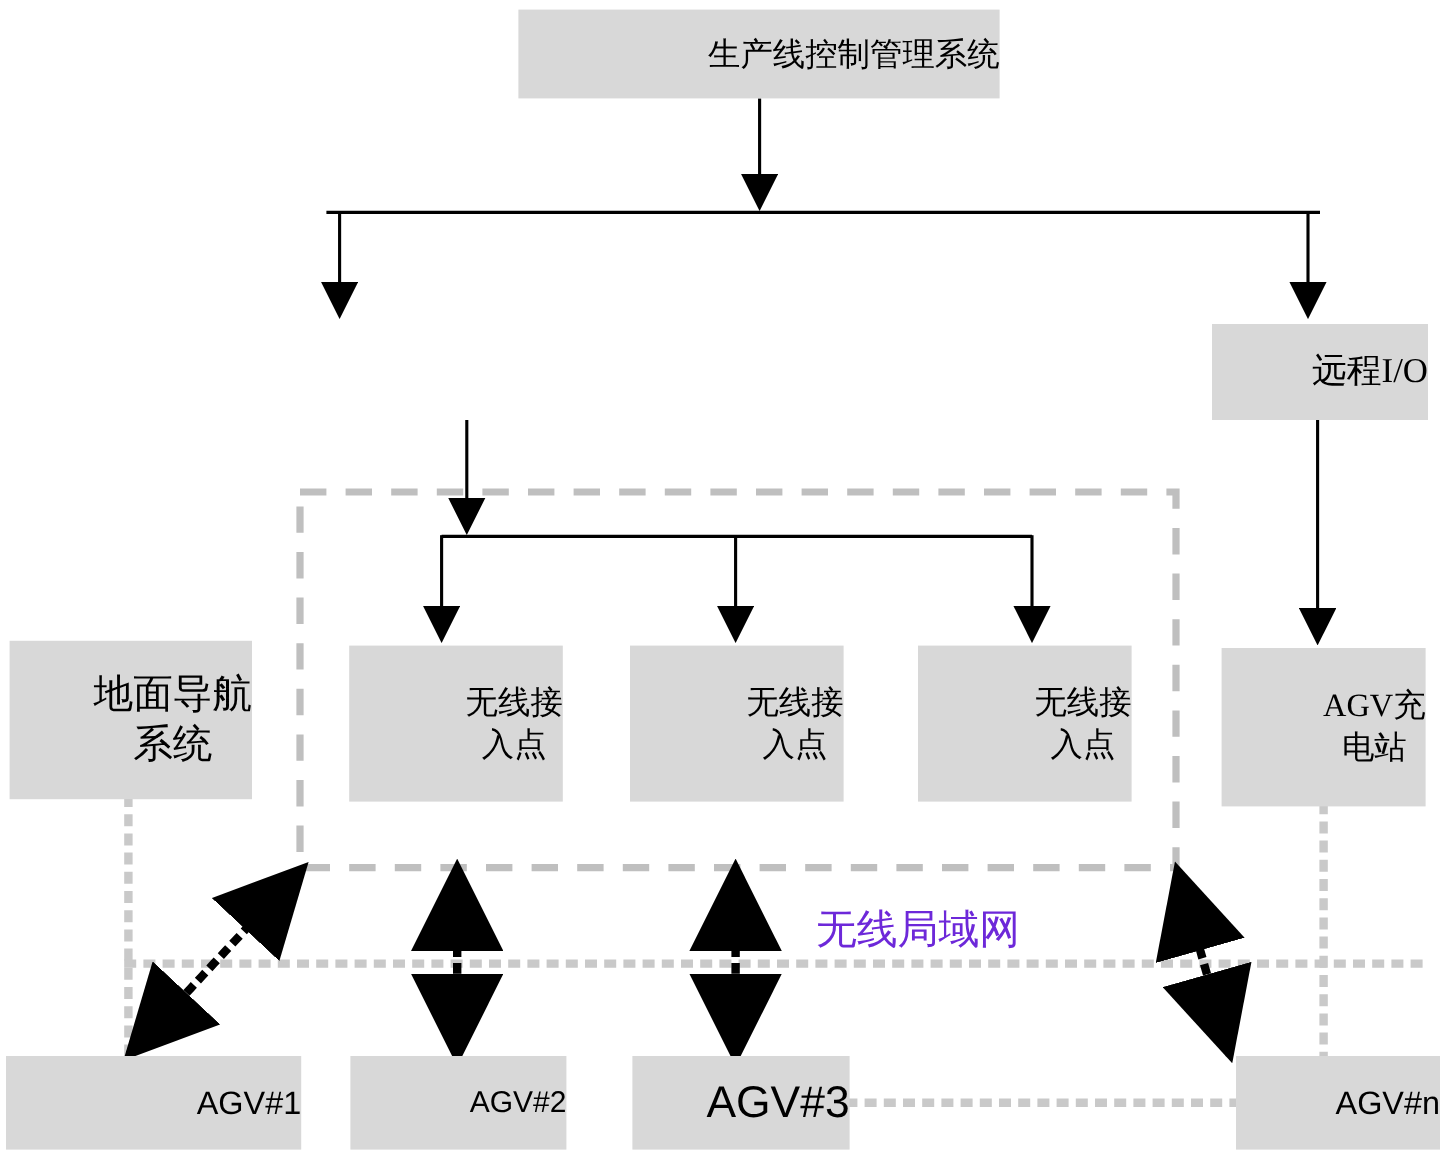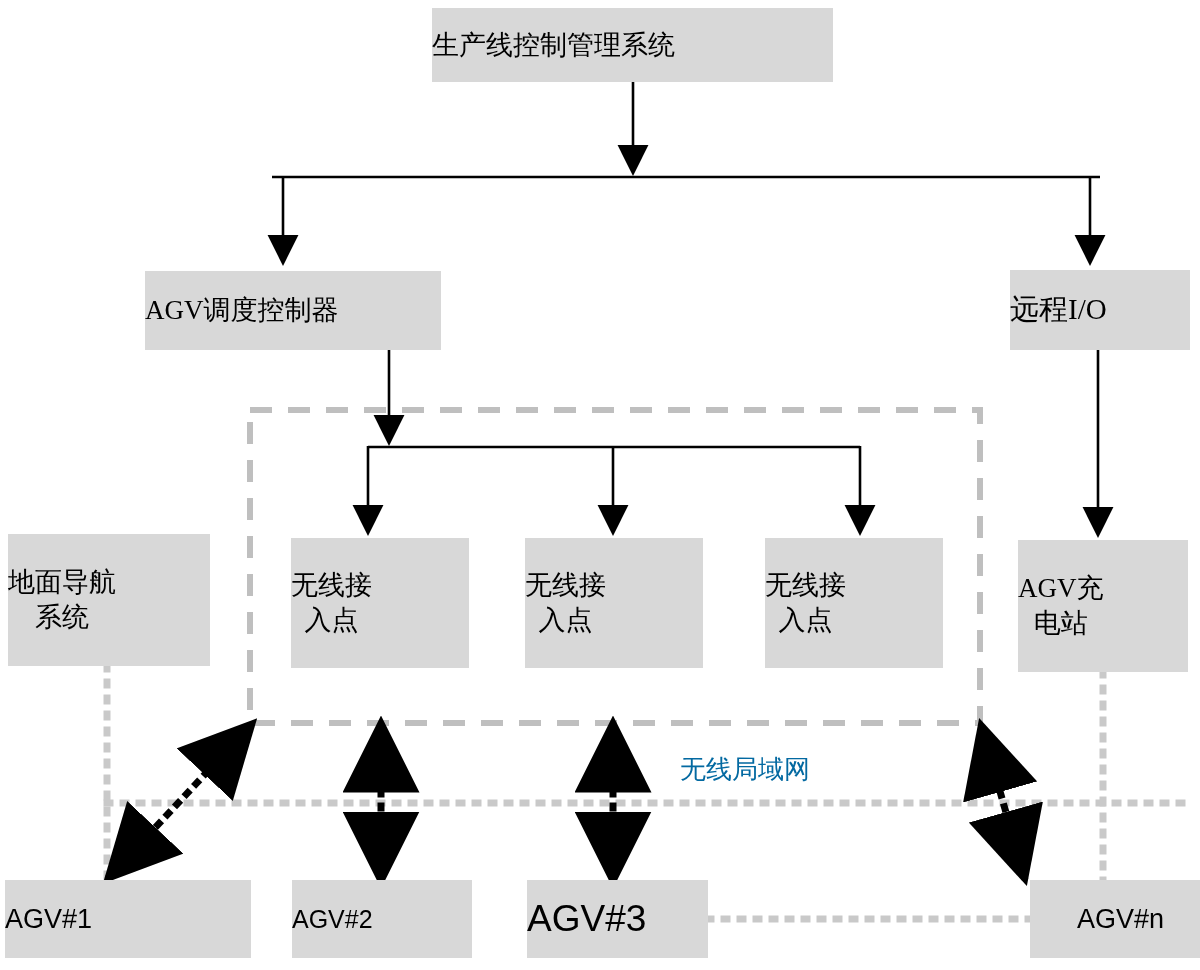--- a/index.html
+++ b/index.html
@@ -16,34 +16,34 @@
     height: 970px;
     background: #ffffff;
     overflow: hidden;
   }
   .node {
     position: absolute;
     background: #d8d8d8;
     color: #000000;
     display: flex;
     align-items: center;
-    justify-content: flex-start;
+    justify-content: flex-end;
     text-align: center;
     line-height: 1.28;
     box-sizing: border-box;
     font-family: "Liberation Sans", "DejaVu Sans", sans-serif;
   }
   .node-label {
     display: block;
     white-space: pre-line;
   }
   .wlan-label {
     position: absolute;
-    color: #0369a1;
-    font-size: 26px;
+    color: #6d28d9;
+    font-size: 34px;
     white-space: nowrap;
     font-family: "Liberation Serif", "DejaVu Serif", serif;
   }
   svg.overlay {
     position: absolute;
     left: 0;
     top: 0;
     width: 1200px;
     height: 970px;
     pointer-events: none;
@@ -100,29 +100,26 @@
 
     <line x1="613" y1="878" x2="613" y2="726" stroke="#000000" stroke-width="7" stroke-dasharray="2 12" stroke-linecap="square" marker-start="url(#arrow-bold)" marker-end="url(#arrow-bold)"></line>
 
     <line x1="1024" y1="876" x2="982" y2="728" stroke="#000000" stroke-width="7" stroke-dasharray="2 12" stroke-linecap="square" marker-start="url(#arrow-bold)" marker-end="url(#arrow-bold)"></line>
   </svg>
 
   <div class="node" style="left:432px; top:8px; width:401px; height:74px; font-size:27px; font-family:'Liberation Serif','DejaVu Serif',serif;">
     <span class="node-label">生产线控制管理系统</span>
   </div>
 
-  <div class="node" style="left:145px; top:271px; width:296px; height:79px; font-size:27px; font-family:'Liberation Serif','DejaVu Serif',serif;">
-    <span class="node-label">AGV调度控制器</span>
-  </div>
 
   <div class="node" style="left:1010px; top:270px; width:180px; height:80px; font-size:29px; font-family:'Liberation Serif','DejaVu Serif',serif;">
     <span class="node-label">远程I/O</span>
   </div>
 
-  <div class="node" style="left:8px; top:534px; width:202px; height:132px; font-size:27px; font-family:'Liberation Serif','DejaVu Serif',serif;">
+  <div class="node" style="left:8px; top:534px; width:202px; height:132px; font-size:33px; font-family:'Liberation Serif','DejaVu Serif',serif;">
     <span class="node-label">地面导航
 系统</span>
   </div>
 
   <div class="node" style="left:291px; top:538px; width:178px; height:130px; font-size:27px; font-family:'Liberation Serif','DejaVu Serif',serif;">
     <span class="node-label">无线接
 入点</span>
   </div>
 
   <div class="node" style="left:525px; top:538px; width:178px; height:130px; font-size:27px; font-family:'Liberation Serif','DejaVu Serif',serif;">

